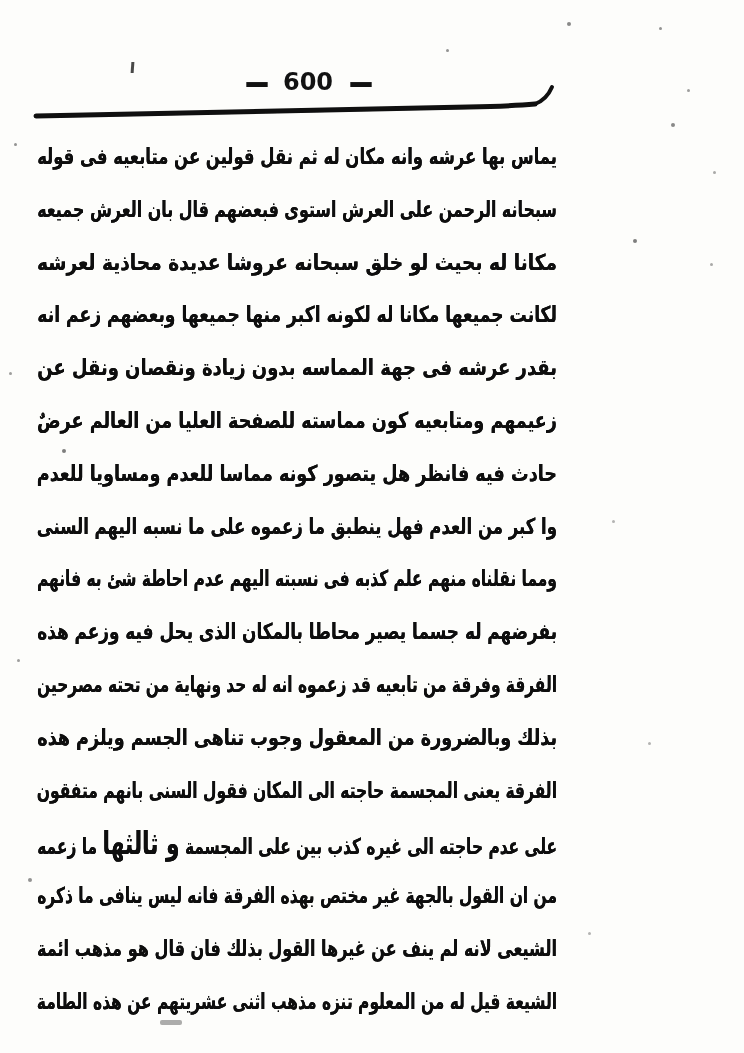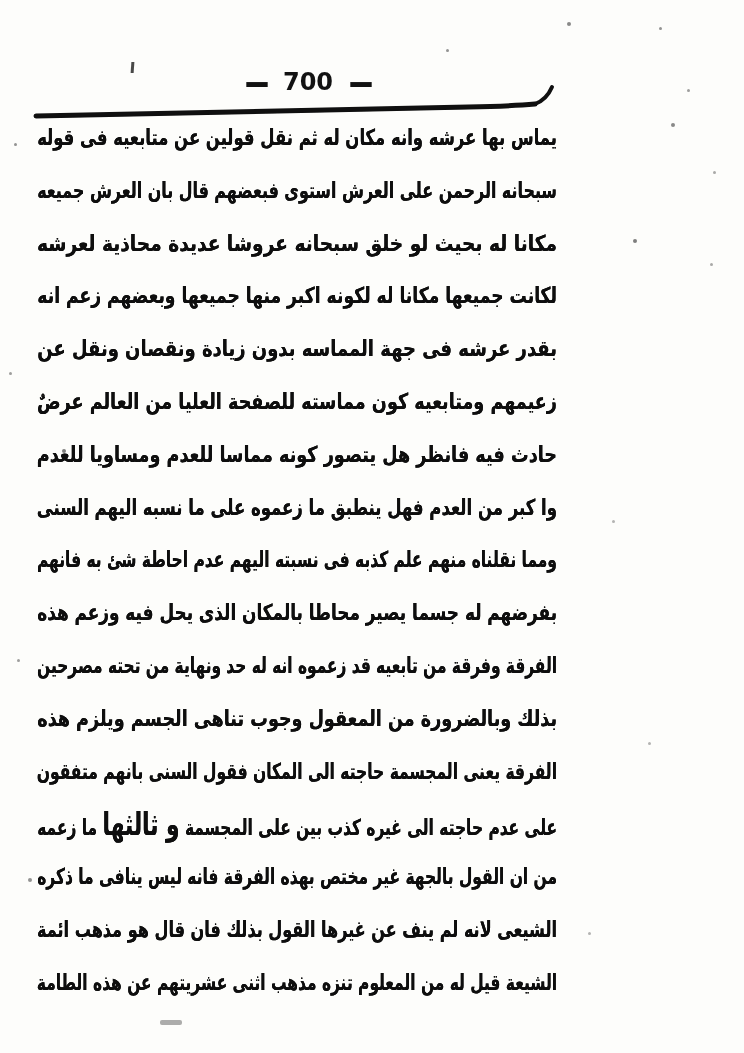--- a/index.html
+++ b/index.html
@@ -29,21 +29,21 @@
     direction: rtl;
   }
   .pagenum .dash { letter-spacing: -2px; transform: scaleY(1.6); }
 
   
   .rule-svg { position: absolute; left: 28px; top: 84px; }
 
   
   .text-block {
     position: absolute;
-    top: 112px;
+    top: 131px;
     right: 187px;
     width: 520px;
     direction: rtl;
   }
   .line {
     height: 52.8px;
     line-height: 52.8px;
     font-size: 22px;
     font-weight: bold;
     white-space: nowrap;
@@ -78,21 +78,21 @@
     transform: rotate(4deg);
   }
 </style>
 </head>
 <body>
 
 <div class="page">
 
   <div class="pagenum">
     <span class="dash">—</span>
-    <span>700</span>
+    <span>600</span>
     <span class="dash">—</span>
   </div>
 
   <svg class="rule-svg" width="545" height="40" viewBox="0 0 545 40">
     <path d="M 8 32 C 120 30 260 26 440 23 C 470 22.4 492 21.3 507 20" stroke="#101010" stroke-width="5" fill="none" stroke-linecap="round"></path>
     <path d="M 507 20 C 515 17 521 10 524 3" stroke="#101010" stroke-width="4" fill="none" stroke-linecap="round"></path>
     <path d="M 8 33.5 C 120 31.5 260 27.5 440 24.5" stroke="#101010" stroke-width="1.2" fill="none" opacity="0.5"></path>
   </svg>
 
   <div class="text-block">

